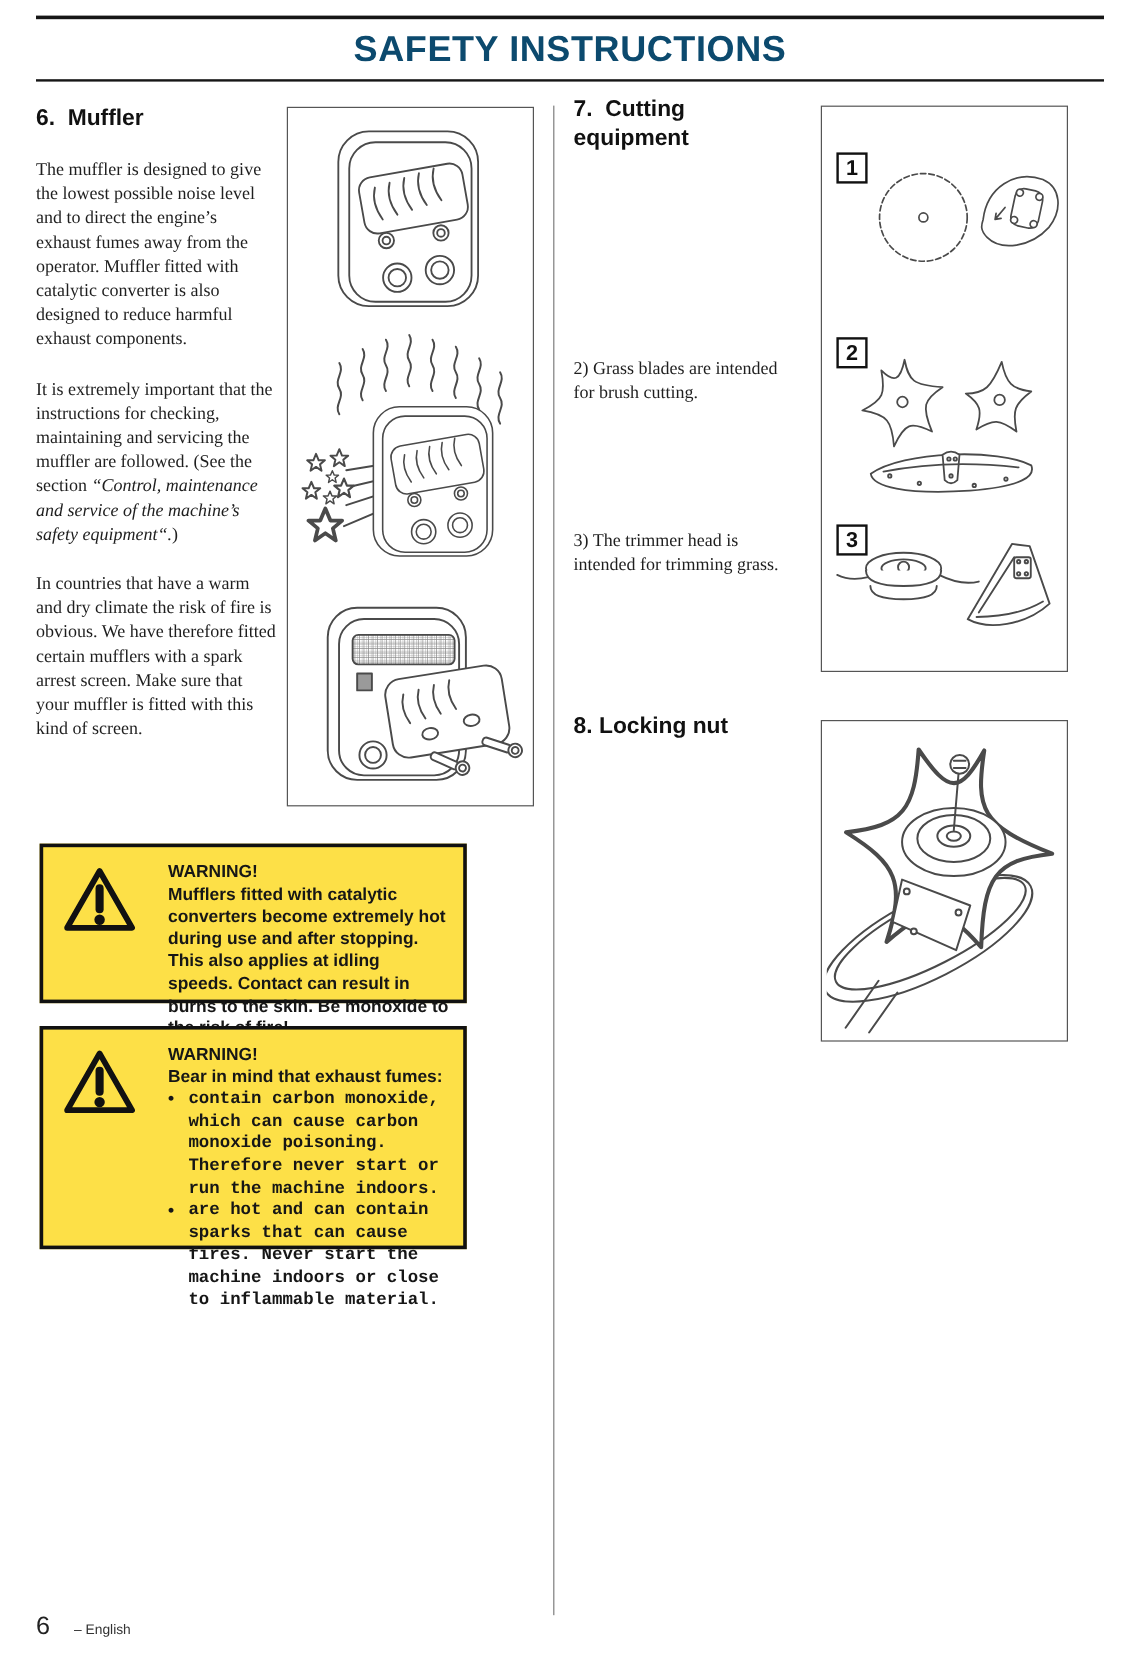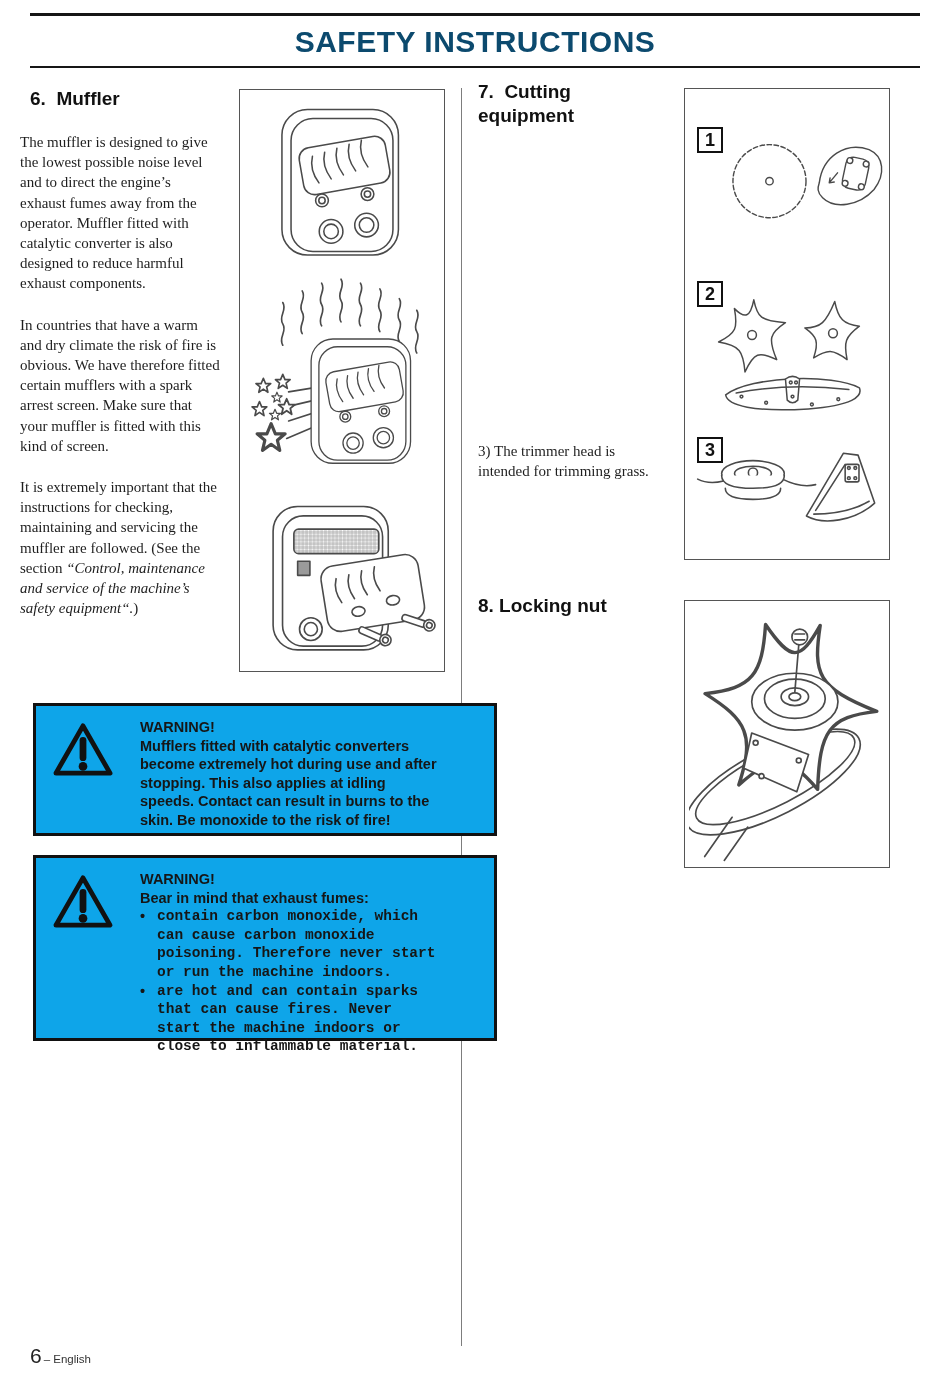--- a/index.html
+++ b/index.html
@@ -16,21 +16,21 @@
     font-size:30px; font-weight:bold; letter-spacing:0.5px; color:#0c4a6e;
   }
   .col-divider { position:absolute; left:461px; top:88px; width:1px; height:1258px; background:#7d7d7d; }
 
   .sec-heading { position:absolute; font-weight:bold; color:#111; }
   .h-muffler { left:30px; top:88px; font-size:19px; }
   .h-cutting { left:478px; top:80px; width:140px; font-size:19px; line-height:24px; }
   .h-locking { left:478px; top:595px; font-size:19px; }
 
   .serif { font-family:"Liberation Serif", serif; font-size:15px; line-height:20.2px; color:#1e1e1e; }
-  .muffler-text { position:absolute; left:20px; top:132px; width:200px; }
+  .muffler-text { position:absolute; left:30px; top:132px; width:200px; }
   .muffler-text p { margin-bottom:21px; }
   .ital { font-style:italic; }
 
   .cut-item { position:absolute; left:478px; width:190px; }
   .cut-item-1 { top:158px; }
   .cut-item-2 { top:298px; }
   .cut-item-3 { top:441px; }
   .lock-text { position:absolute; left:478px; top:642px; width:196px; }
 
   .figbox { position:absolute; border:1px solid #555; background:#fff; }
@@ -44,34 +44,34 @@
   }
   .badge-1 { top:38px; } .badge-2 { top:192px; } .badge-3 { top:348px; }
 
   .panel-svg { position:absolute; }
   .svg-p1 { left:38px; top:34px; }
   .svg-p2 { left:16px; top:196px; }
   .svg-p3 { left:10px; top:344px; }
   .svg-lock { left:4px; top:4px; }
 
   .warnbox {
-    position:absolute; left:33px; width:464px; border:3px solid #111; background:#0ea5e9;
+    position:absolute; left:33px; width:356px; border:3px solid #111; background:#fde047;
     display:flex; padding:12px 12px 10px 16px;
   }
   .warn-1 { top:703px; height:133px; }
   .warn-2 { top:855px; height:186px; }
   .warn-icon { flex:0 0 64px; padding-top:4px; }
   .warn-textwrap { margin-left:24px; width:298px; font-weight:bold; font-size:14.5px; line-height:18.6px; color:#161616; }
   .bullet-row { display:flex; }
   .bullet-glyph { flex:0 0 17px; text-align:left; }
   .bullet-text { flex:1;font-family:Liberation Mono, monospace; }
 
   .footer { position:absolute; left:30px; top:1344px; display:flex; align-items:baseline; color:#222; }
   .footer-num { font-size:21px; font-weight:normal; }
-  .footer-lang { font-size:11.5px; margin-left:2px; color:#333; }
+  .footer-lang { font-size:11.5px; margin-left:20px; color:#333; }
 
   .art { stroke:#4a4a4a; stroke-width:1.7; fill:none; stroke-linejoin:round; stroke-linecap:round; }
   .art-fill { fill:#ffffff; }
 </style>
 </head>
 <body>
 
 <svg width="0" height="0" style="position:absolute" aria-hidden="true">
   <symbol id="muffler-shape" viewBox="0 0 200 190">
     <g class="art">
@@ -97,22 +97,22 @@
 
   <div class="rule rule-top"></div>
   <div class="doc-title">SAFETY INSTRUCTIONS</div>
   <div class="rule rule-bottom"></div>
   <div class="col-divider"></div>
 
   <div class="sec-heading h-muffler">6.&nbsp; Muffler</div>
 
   <div class="serif muffler-text">
     <p>The muffler is designed to give the lowest possible noise level and to direct the engine’s exhaust fumes away from the operator. Muffler fitted with catalytic converter is also designed to reduce harmful exhaust components.</p>
+    <p><span>It is extremely important that the instructions for checking, maintaining and servicing the muffler are followed. (See the section </span><span class="ital">“Control, maintenance and service of the machine’s safety equipment“.</span><span>)</span></p>
     <p>In countries that have a warm and dry climate the risk of fire is obvious. We have therefore fitted certain mufflers with a spark arrest screen. Make sure that your muffler is fitted with this kind of screen.</p>
-    <p><span>It is extremely important that the instructions for checking, maintaining and servicing the muffler are followed. (See the section </span><span class="ital">“Control, maintenance and service of the machine’s safety equipment“.</span><span>)</span></p>
   </div>
 
   <div class="figbox box-muffler">
 
     <svg width="182" height="178" viewBox="0 0 200 190">
       <use href="#muffler-shape" x="0" y="0" width="200" height="190"></use>
     </svg>
 
     <svg width="200" height="222" viewBox="0 0 206 224">
       <g class="art">
@@ -218,20 +218,21 @@
       </div>
       <div class="bullet-row">
         <span class="bullet-glyph">•</span>
         <span class="bullet-text">are hot and can contain sparks that can cause fires. Never start the machine indoors or close to inflammable material.</span>
       </div>
     </div>
   </div>
 
   <div class="sec-heading h-cutting">7.&nbsp; Cutting equipment</div>
 
+  <div class="serif cut-item cut-item-2">2) Grass blades are intended for brush cutting.</div>
   <div class="serif cut-item cut-item-3">3) The trimmer head is intended for trimming grass.</div>
 
   <div class="figbox box-equipment">
     <div class="badge badge-1">1</div>
     <div class="badge badge-2">2</div>
     <div class="badge badge-3">3</div>
 
     <svg class="panel-svg svg-p1" width="166" height="118" viewBox="0 0 200 122">
       <g class="art">
         <circle cx="56" cy="60" r="44" stroke-dasharray="5.5 3" class="art-fill"></circle>

